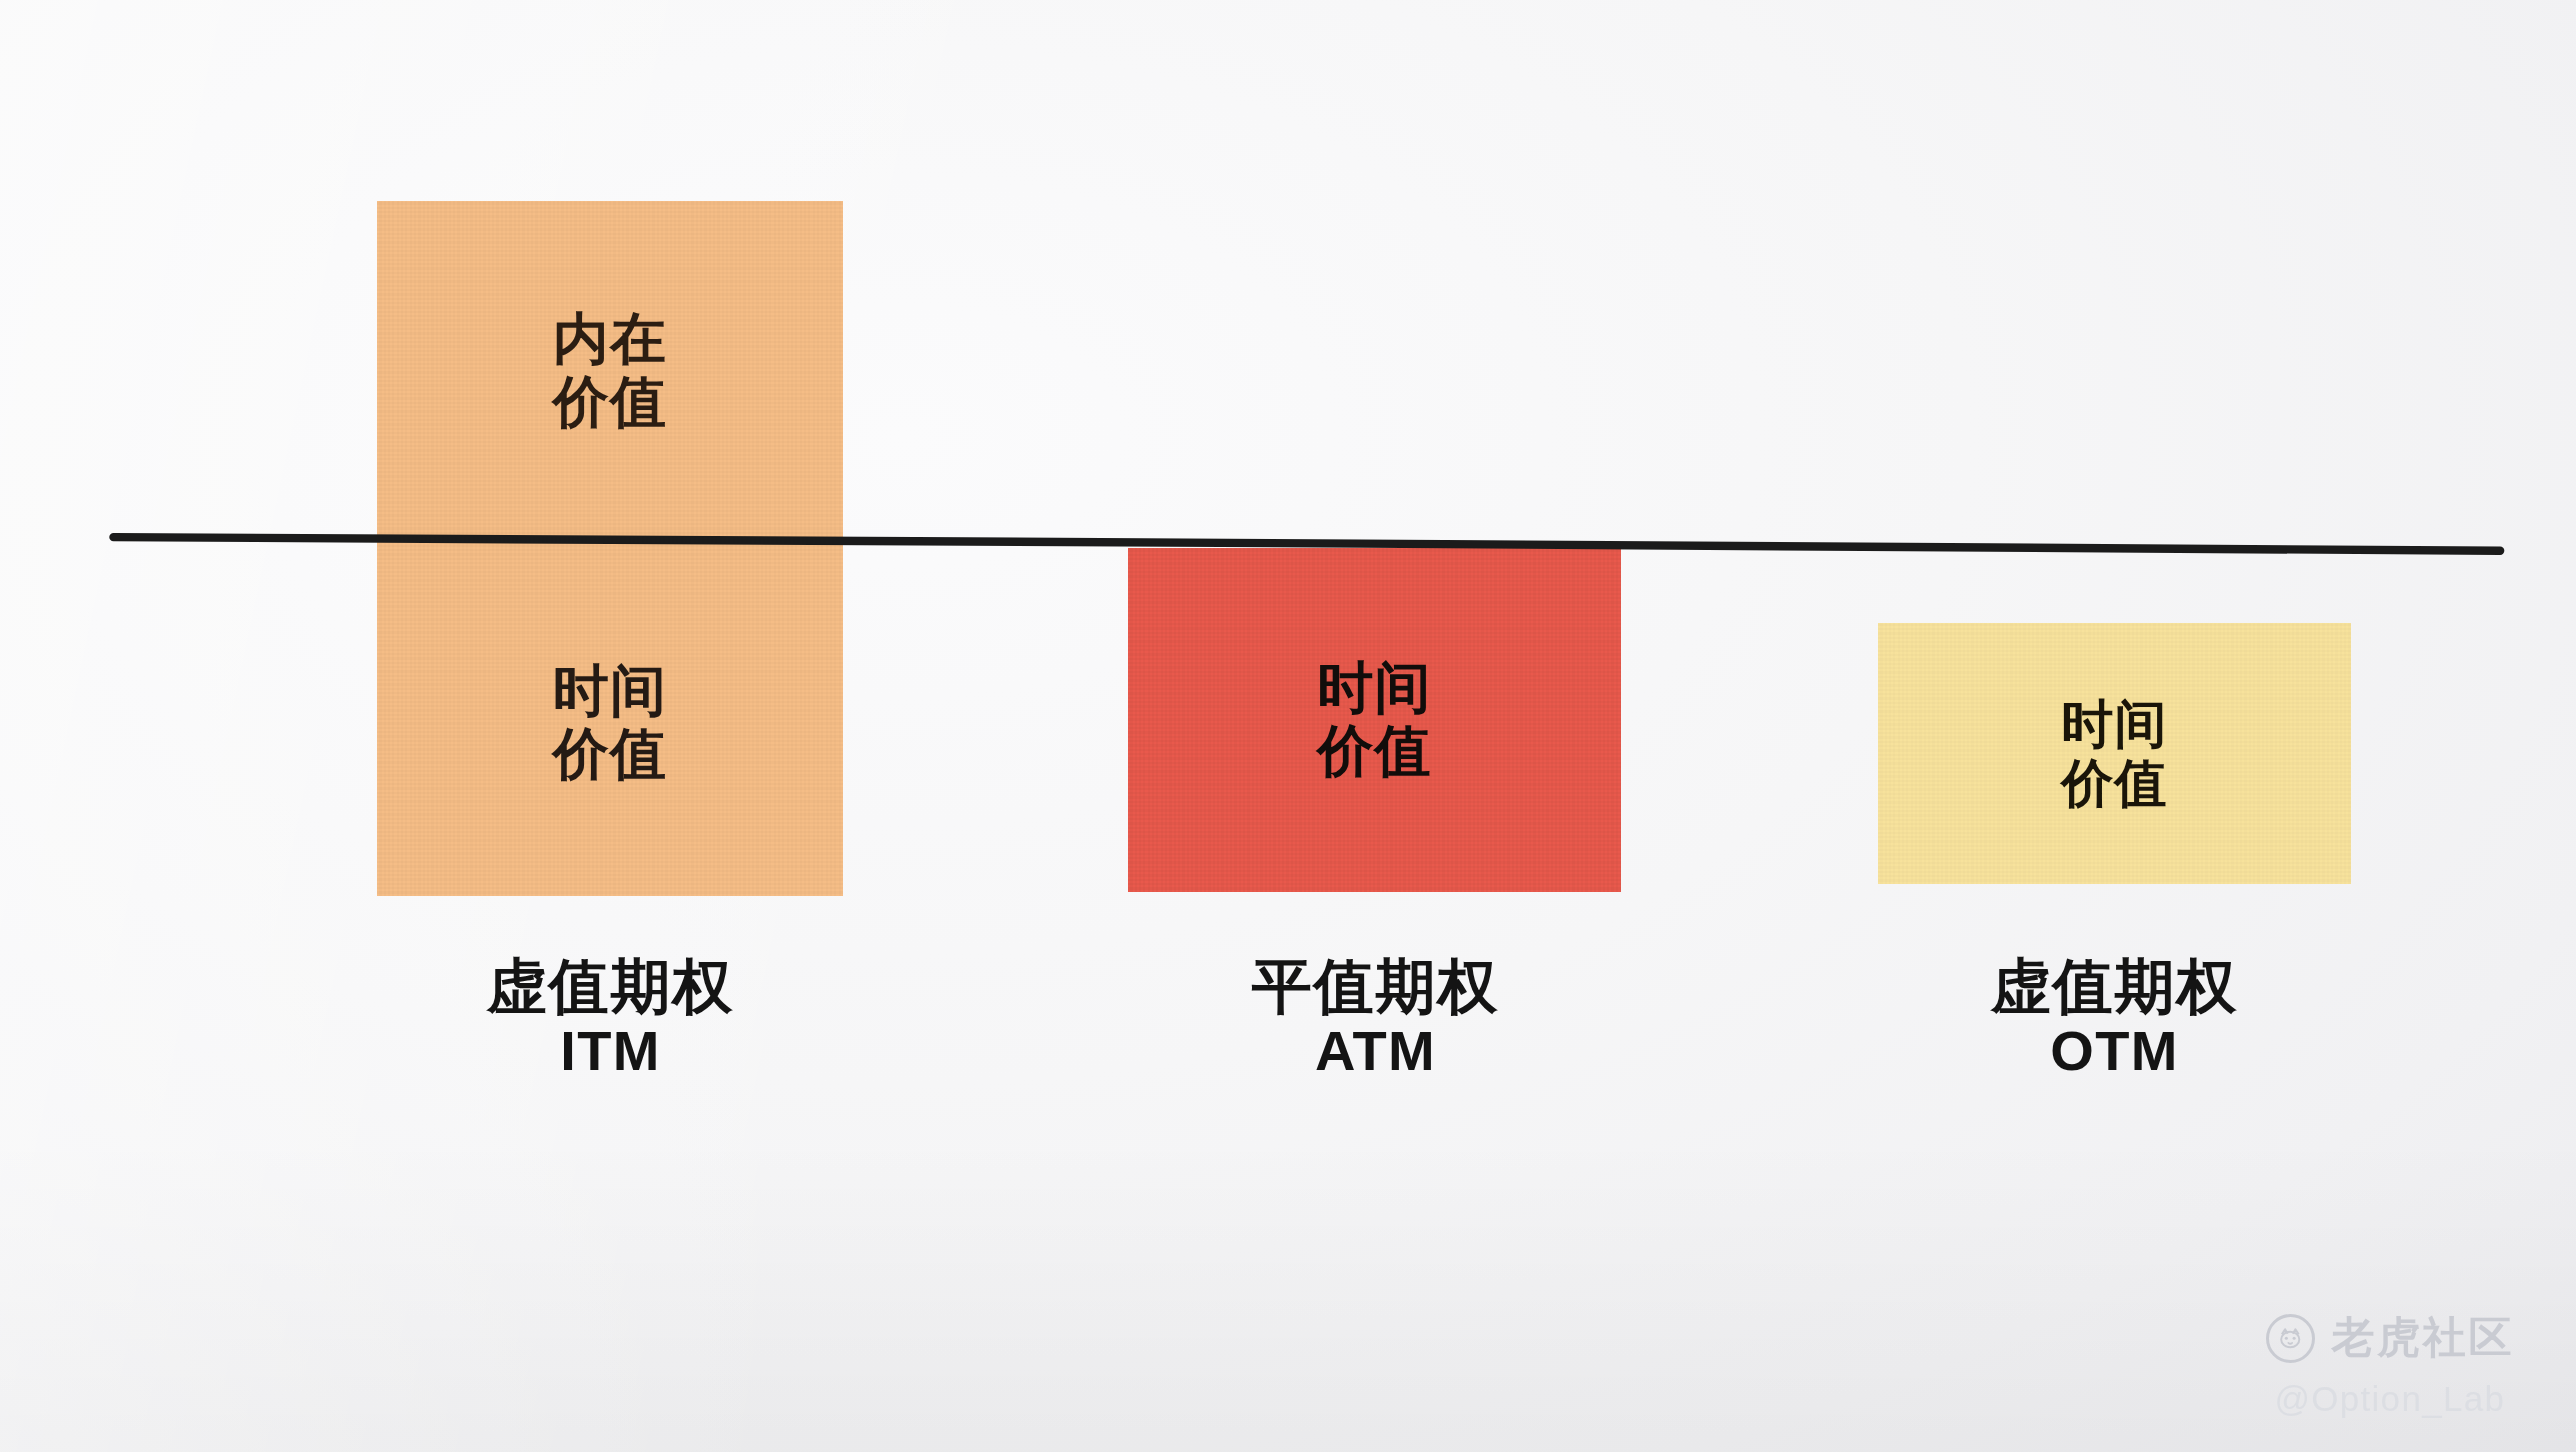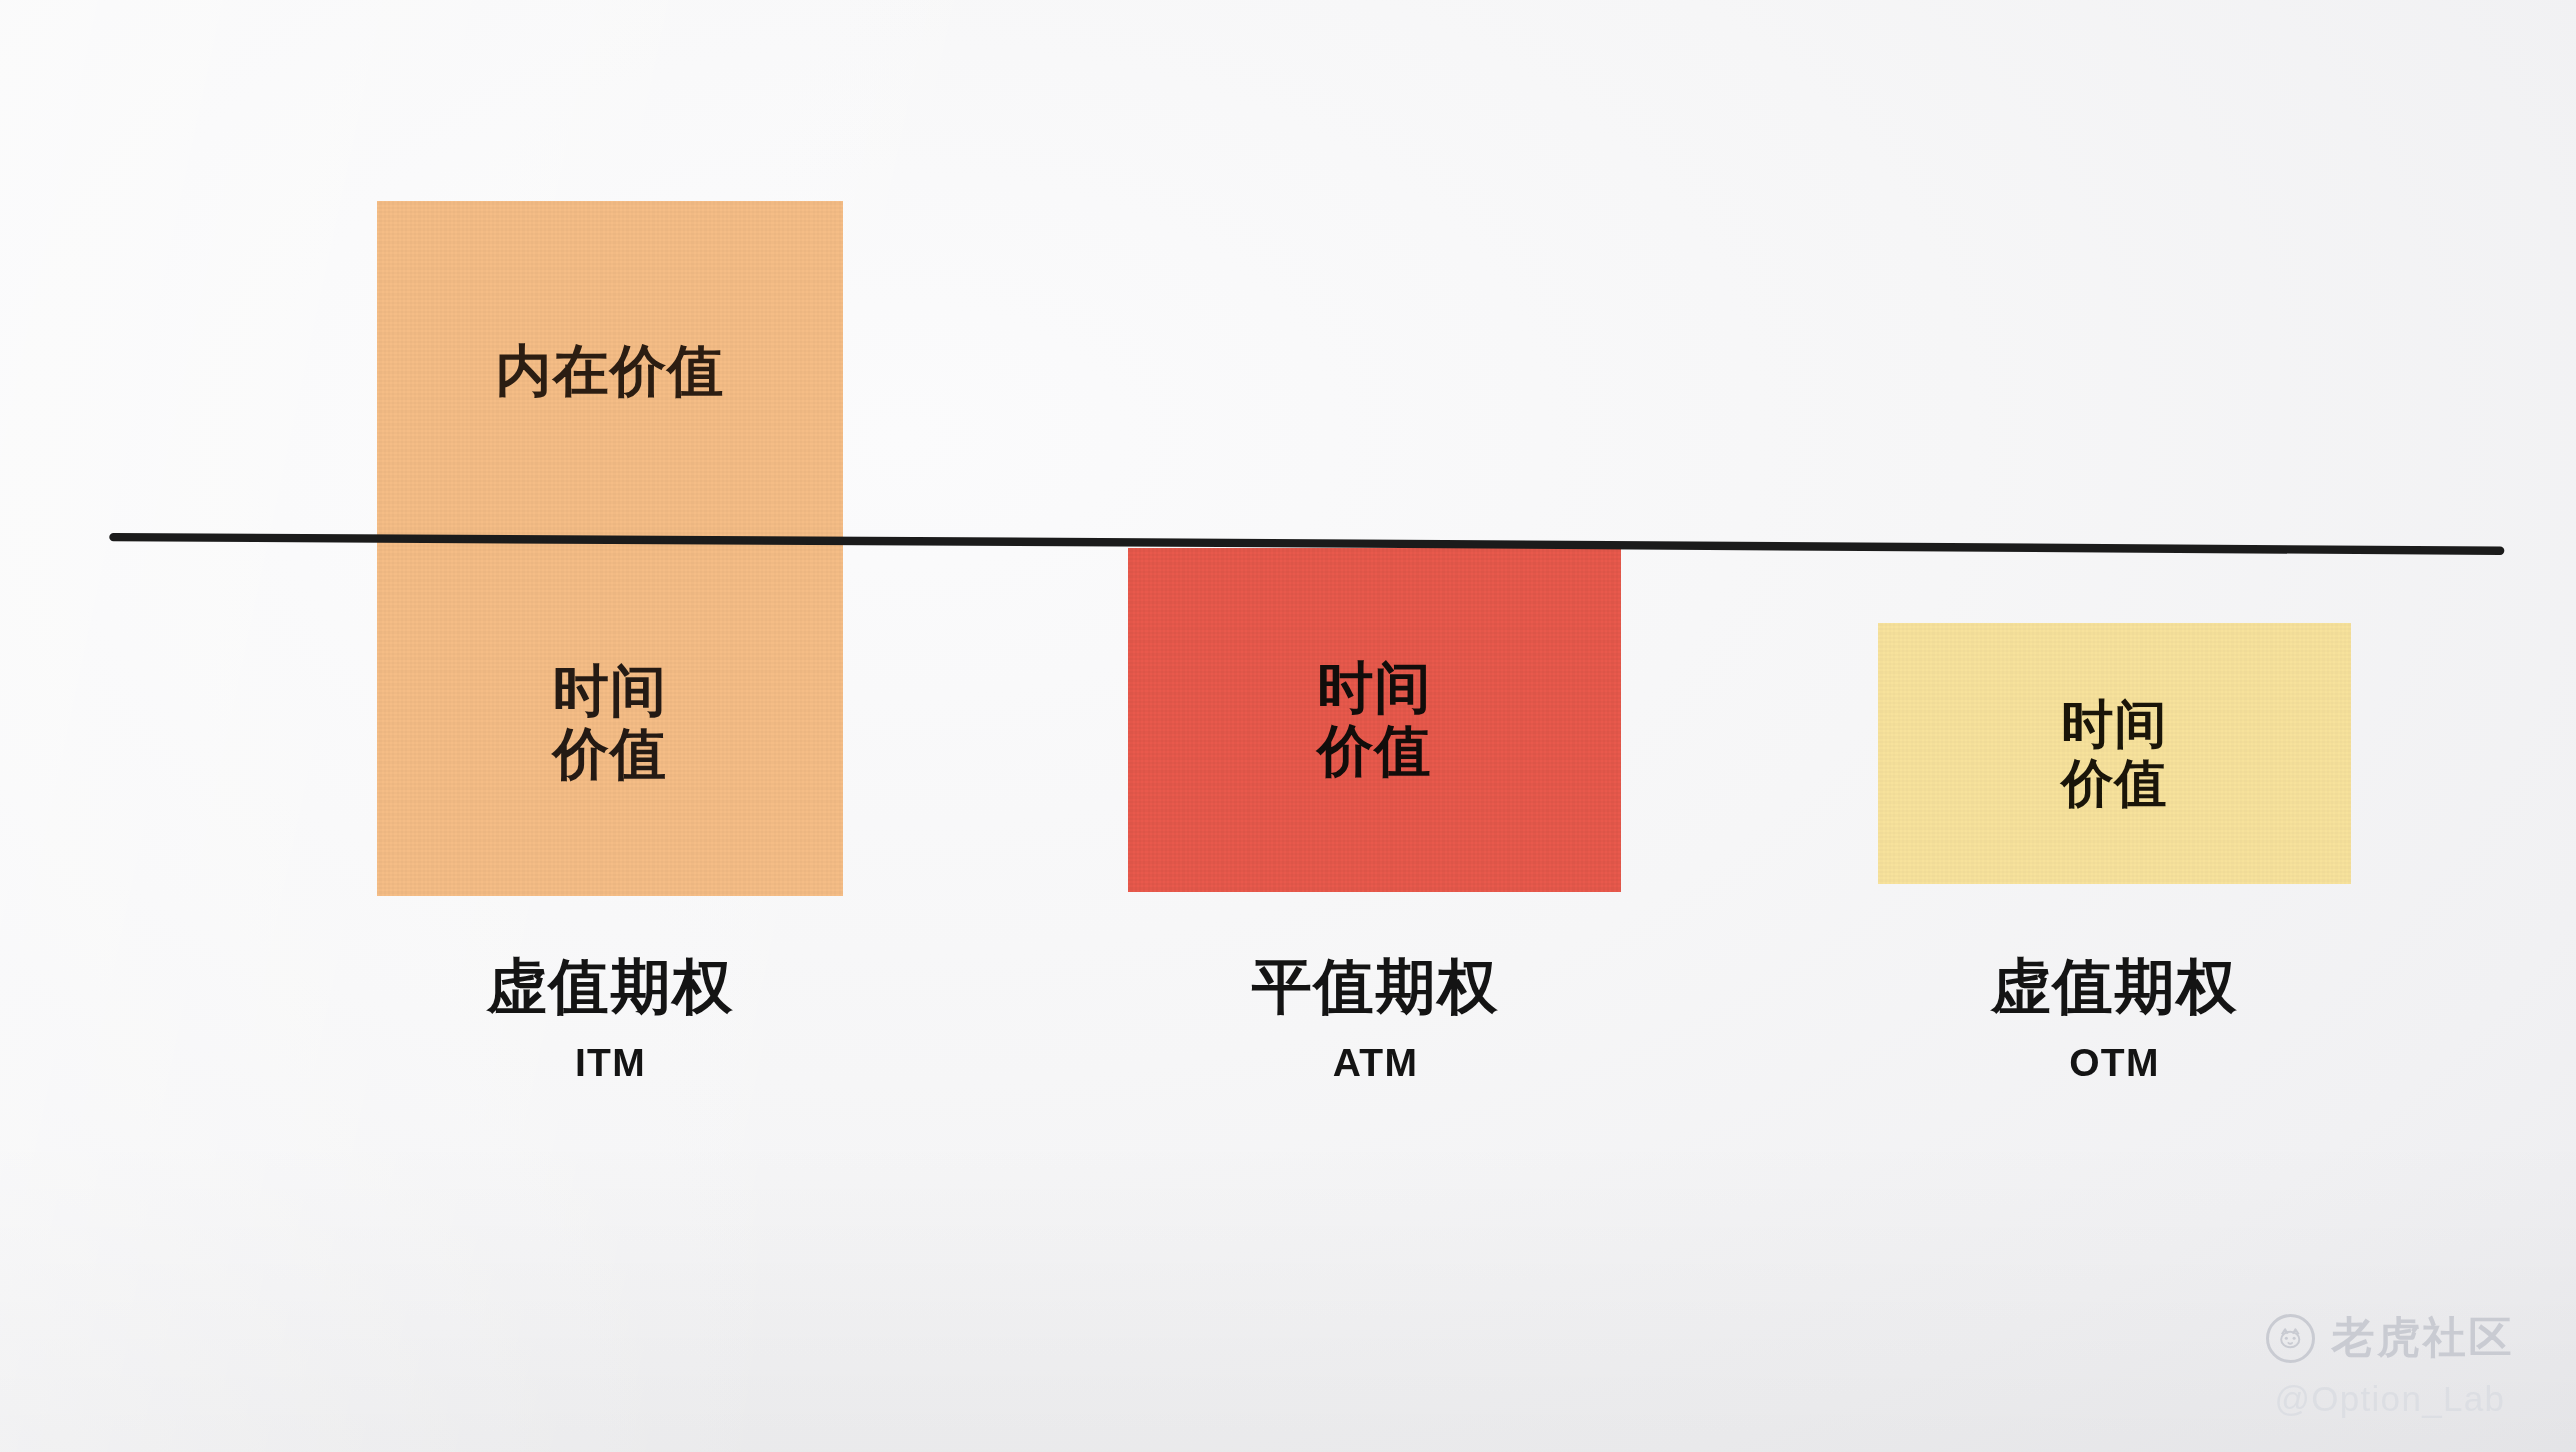--- a/index.html
+++ b/index.html
@@ -63,21 +63,21 @@
     white-space:nowrap;
   }
 
   
   #box-itm{
     left:377px;top:201px;width:466px;height:695px;
     background:#f5bd86;
   }
   #box-itm .upper{
     position:absolute;left:0;top:0;width:100%;height:340px;
-    display:flex;flex-direction:row;align-items:center;justify-content:center;
+    display:flex;flex-direction:column;align-items:center;justify-content:center;
   }
   #box-itm .lower{
     position:absolute;left:0;top:348px;width:100%;height:348px;
     display:flex;flex-direction:column;align-items:center;justify-content:center;
   }
   #box-itm .cellline{font-size:56px;color:#241a14;}
   #box-itm .upper .cellline{color:#2b1d12;}
 
   
   #box-atm{
@@ -111,21 +111,21 @@
     position:absolute;
     text-align:center;
     color:#141414;
     line-height:1.12;
     user-select:none;
   }
   .caption .zh{
     font-size:60px;font-weight:700;letter-spacing:1.9px;display:block;white-space:nowrap;
   }
   .caption .en{
-    font-size:39px;font-weight:700;letter-spacing:1.3px;display:block;margin-top:21px;
+    font-size:56px;font-weight:700;letter-spacing:1.3px;display:block;margin-top:0;
   }
   #cap-itm{left:313px;top:953px;width:595px;}
   #cap-atm{left:1064px;top:953px;width:623px;}
   #cap-otm{left:1813px;top:953px;width:603px;}
 
   
   #watermark{
     position:absolute;right:62px;bottom:34px;
     text-align:center;color:#c9cbd2;user-select:none;
   }

